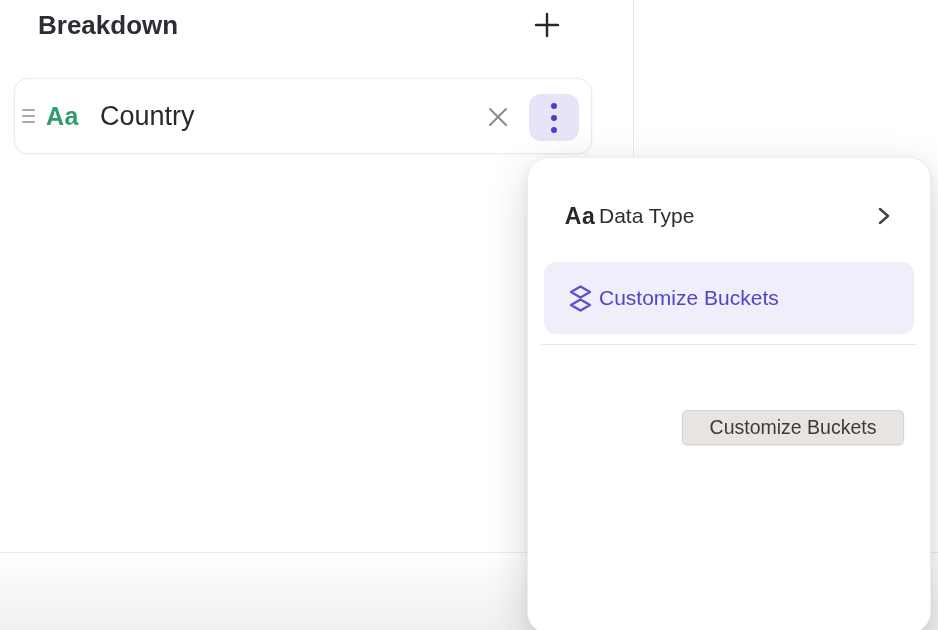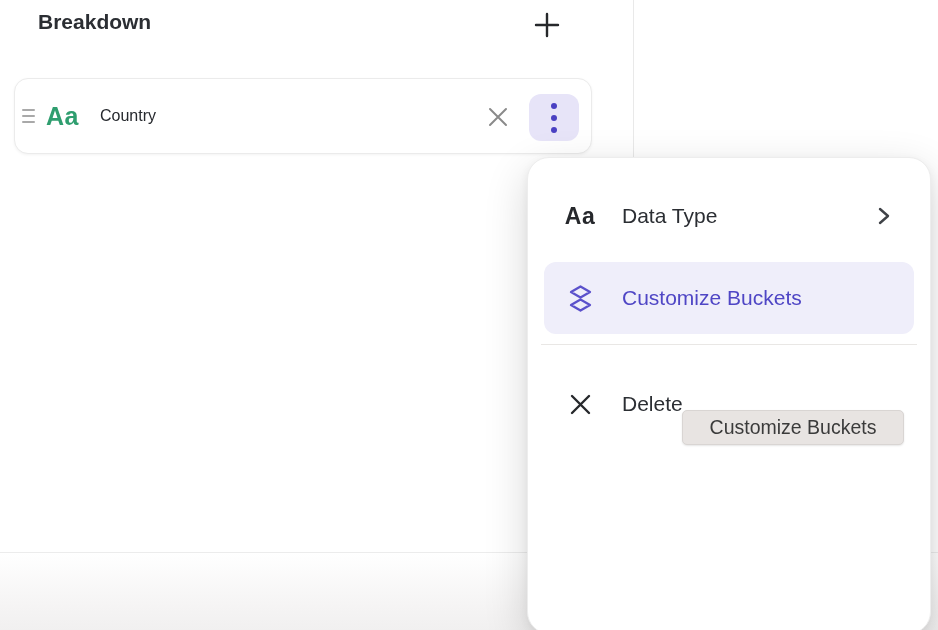--- a/index.html
+++ b/index.html
@@ -2,41 +2,41 @@
 <html><head>
 <meta charset="utf-8">
 <style>
   * { margin:0; padding:0; box-sizing:border-box; }
   body { background:#fff; }
   .screen {
     position:relative; width:938px; height:630px; overflow:hidden;
     background:#ffffff; font-family:"Liberation Sans", sans-serif; color:#2b2e33;
   }
   
-  .panel-title { position:absolute; left:38px; top:10px; font-size:21px; font-weight:bold; color:#2b2e33; }
+  .panel-title { position:absolute; left:38px; top:10px; font-size:26px; font-weight:bold; color:#2b2e33; }
   .add-btn { position:absolute; left:531px; top:9px; width:32px; height:32px; display:flex; align-items:center; justify-content:center; cursor:pointer; background:none; border:none; }
   .v-divider { position:absolute; left:633px; top:0; width:1px; height:553px; background:#e9e9e9; }
   .h-divider { position:absolute; left:0; top:552px; width:938px; height:1px; background:#ececec; }
   .footer-area { position:absolute; left:0; top:553px; width:938px; height:77px;
     background:linear-gradient(180deg,#ffffff 0%,#f5f4f4 70%,#f1f0f0 100%); }
 
   
   .field-card {
     position:absolute; left:14px; top:78px; width:578px; height:76px;
     background:#fff; border:1px solid #ebebeb; border-radius:14px;
     box-shadow:0 1px 3px rgba(0,0,0,.05);
     display:flex; align-items:center;
   }
   .drag-handle { position:absolute; left:7px; top:50%; transform:translateY(-50%);
     display:flex; flex-direction:column; gap:4px; cursor:grab; }
   .drag-handle span { display:block; width:13px; height:2px; background:#a9a9a9; border-radius:1px; }
   .type-badge { position:absolute; left:31px; top:50%; transform:translateY(-50%);
     font-size:25px; font-weight:bold; color:#2f9e6f; letter-spacing:0.5px; }
   .field-name { position:absolute; left:85px; top:50%; transform:translateY(-50%);
-    font-size:16px; color:#26292e;text-align:center; }
+    font-size:27px; color:#26292e;text-align:center; }
   .close-btn { position:absolute; left:469px; top:24px; width:28px; height:28px;
     display:flex; align-items:center; justify-content:center; background:none; border:none; cursor:pointer; }
   .kebab-btn { position:absolute; left:514px; top:15px; width:50px; height:47px;
     background:#e7e4f8; border:none; border-radius:12px; cursor:pointer;
     display:flex; align-items:center; justify-content:center; }
   .kebab-dots { display:flex; flex-direction:column; gap:6px; }
   .kebab-dots i { display:block; width:6px; height:6px; border-radius:50%; background:#4a40c2; }
 
   
   .menu {
@@ -45,21 +45,21 @@
     box-shadow:0 14px 44px rgba(0,0,0,.16), 0 3px 10px rgba(0,0,0,.06);
     padding-top:22px; z-index:10;
   }
   .menu-item {
     height:72px; margin:0 16px 10px; border-radius:12px;
     display:flex; align-items:center; padding-left:17px; cursor:pointer;
   }
   .menu-item.active { background:#efeefa; }
   .mi-icon { width:38px; display:flex; align-items:center; justify-content:center; flex:0 0 38px; }
   .aa-glyph { font-size:23px; font-weight:bold; color:#26282c; letter-spacing:0.5px; }
-  .mi-label { margin-left:23px; font-size:21px; color:#2b2e33; }
+  .mi-label { margin-left:0; font-size:21px; color:#2b2e33; }
   .menu-item.active .mi-label { color:#4f46c5; }
   .mi-chevron { margin-left:auto; margin-right:22px; display:flex; align-items:center; }
   .menu-divider { height:1px; background:#e9e7e5; margin:10px 13px 23px; }
   .tooltip {
     position:absolute; left:154px; top:252px; height:35px; min-width:222px;
     background:#e8e4e2; border:1px solid #d9d5d3; border-radius:5px;
     box-shadow:0 1px 2px rgba(0,0,0,.10);
     font-size:19.5px; color:#3b3b3b; line-height:33px; text-align:center;
     padding:0 13px; white-space:nowrap; z-index:5;
   }
@@ -128,24 +128,16 @@
           <path d="M13.5 15.5l9.5 5.5-9.5 5.5L4 21z" stroke="#5b51cb" stroke-width="2.3" stroke-linejoin="round" fill="none"></path>
         </svg>
       </span>
       <span class="mi-label">Customize Buckets</span>
     </div>
 
     <div class="tooltip">Customize Buckets</div>
 
     <div class="menu-divider"></div>
 
-    <div class="menu-item">
-      <span class="mi-icon">
-        <svg width="25" height="25" viewBox="0 0 25 25">
-            <path d="M4 4l17 17M21 4L4 21" stroke="#26282c" stroke-width="2.4" stroke-linecap="round" fill="none"></path>
-          </svg>
-      </span>
-      <span class="mi-label">Delete</span>
-    </div>
 
 
   </div>
 </div>
 
 </body></html>

